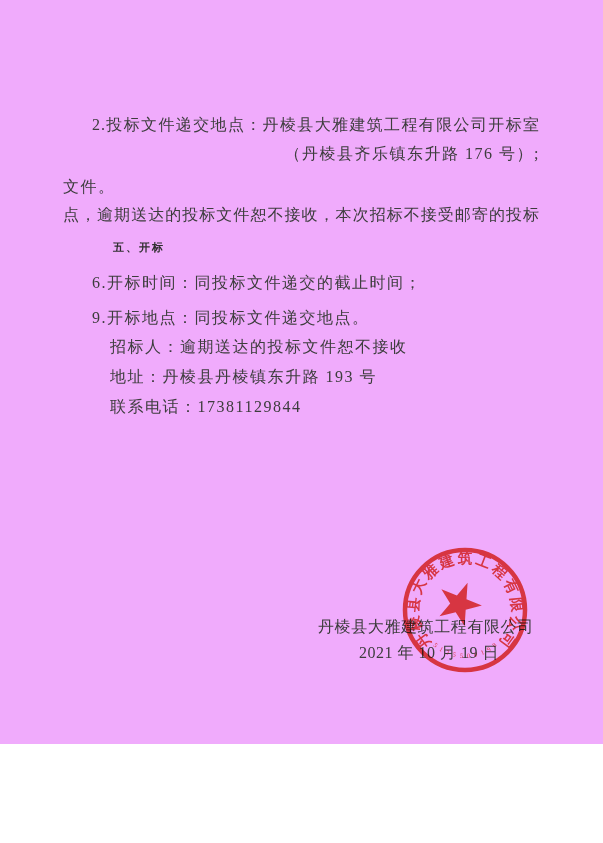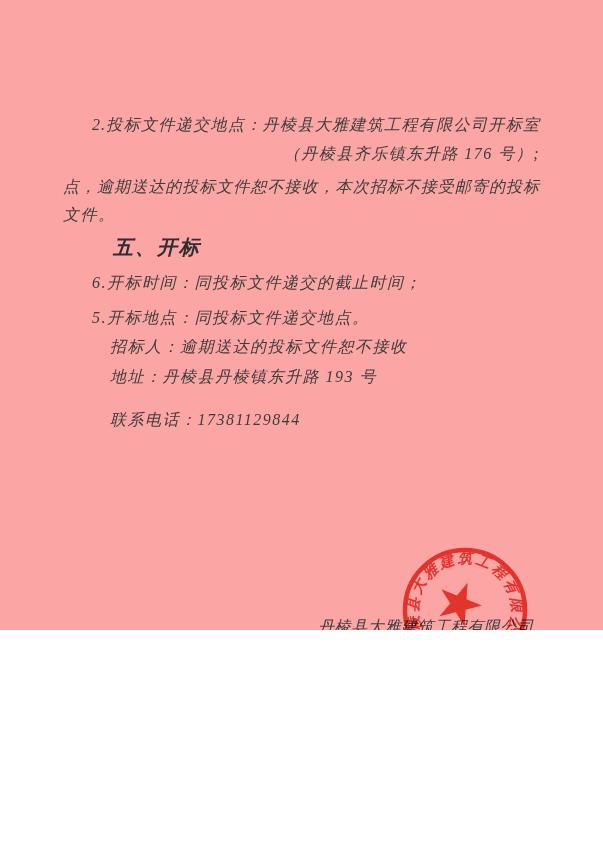--- a/index.html
+++ b/index.html
@@ -1,37 +1,37 @@
 <!DOCTYPE html>
 <html><head>
 <meta charset="utf-8">
 <style>
   html,body{margin:0;padding:0;background:#ffffff;}
   .page{
-    position:relative;width:603px;height:630px;background:#fca5a5;
+    position:relative;width:603px;height:744px;background:#f0abfc;
     font-family:"Liberation Serif","DejaVu Serif",serif;
-    color:#3d3d3d;overflow:hidden;font-style:italic;
+    color:#3d3d3d;overflow:hidden;
   }
   .content{position:absolute;left:63px;top:110px;width:477px;font-size:16px;}
   .jline{text-align:justify;text-align-last:justify;letter-spacing:1px;}
   .lline{letter-spacing:1.5px;}
   .indent{text-indent:29px;}
   #p1 .line{line-height:29px;text-align:right;}
   #p2 .line{line-height:28px;}
   #p2{margin-top:5px;}
   .heading{
     font-weight:700;color:#2e2e2e;line-height:28px;
-    margin:4px 0 0 50px;letter-spacing:2px;font-size:20px;
+    margin:4px 0 0 50px;letter-spacing:2px;font-size:11px;
   }
   #h-contact{margin-top:10px;}
   .olist-item{line-height:28px;margin:8px 0 0 29px;letter-spacing:1.5px;}
   #open-item2{margin-top:7px;}
   .contact-line{line-height:28px;margin:2px 0 0 47px;letter-spacing:1.5px;}
   #contact-1{margin-top:1px;}
-  #contact-4{margin-top:15px;}
+  #contact-4{margin-top:2px;}
   .signature{
     position:absolute;left:318px;top:615px;line-height:24px;
     font-size:16px;letter-spacing:0.6px;color:#3d3d3d;z-index:1;
   }
   .sig-date{
     position:absolute;left:359px;top:641px;line-height:24px;
     font-size:16px;letter-spacing:0.5px;color:#3d3d3d;z-index:1;
   }
   .seal{
     position:absolute;left:390px;top:535px;width:150px;height:150px;
@@ -47,28 +47,28 @@
 <div class="page">
 
   <div class="content">
 
     <div id="p1">
       <div class="line jline indent">2.投标文件递交地点：丹棱县大雅建筑工程有限公司开标室</div>
       <div class="line lline">（丹棱县齐乐镇东升路 176 号）;</div>
     </div>
 
     <div id="p2">
+      <div class="line lline">文件。</div>
       <div class="line jline">点，逾期送达的投标文件恕不接收，本次招标不接受邮寄的投标</div>
-      <div class="line lline">文件。</div>
     </div>
 
     <div class="heading" id="h-open">五、开标</div>
 
     <div class="olist-item" id="open-item1">6.开标时间：同投标文件递交的截止时间；</div>
-    <div class="olist-item" id="open-item2">5.开标地点：同投标文件递交地点。</div>
+    <div class="olist-item" id="open-item2">9.开标地点：同投标文件递交地点。</div>
 
 
     <div class="contact-line" id="contact-1">招标人：逾期送达的投标文件恕不接收</div>
     <div class="contact-line" id="contact-2">地址：丹棱县丹棱镇东升路 193 号</div>
     <div class="contact-line" id="contact-4">联系电话：17381129844</div>
 
   </div>
 
   <div class="signature">丹棱县大雅建筑工程有限公司</div>
 

